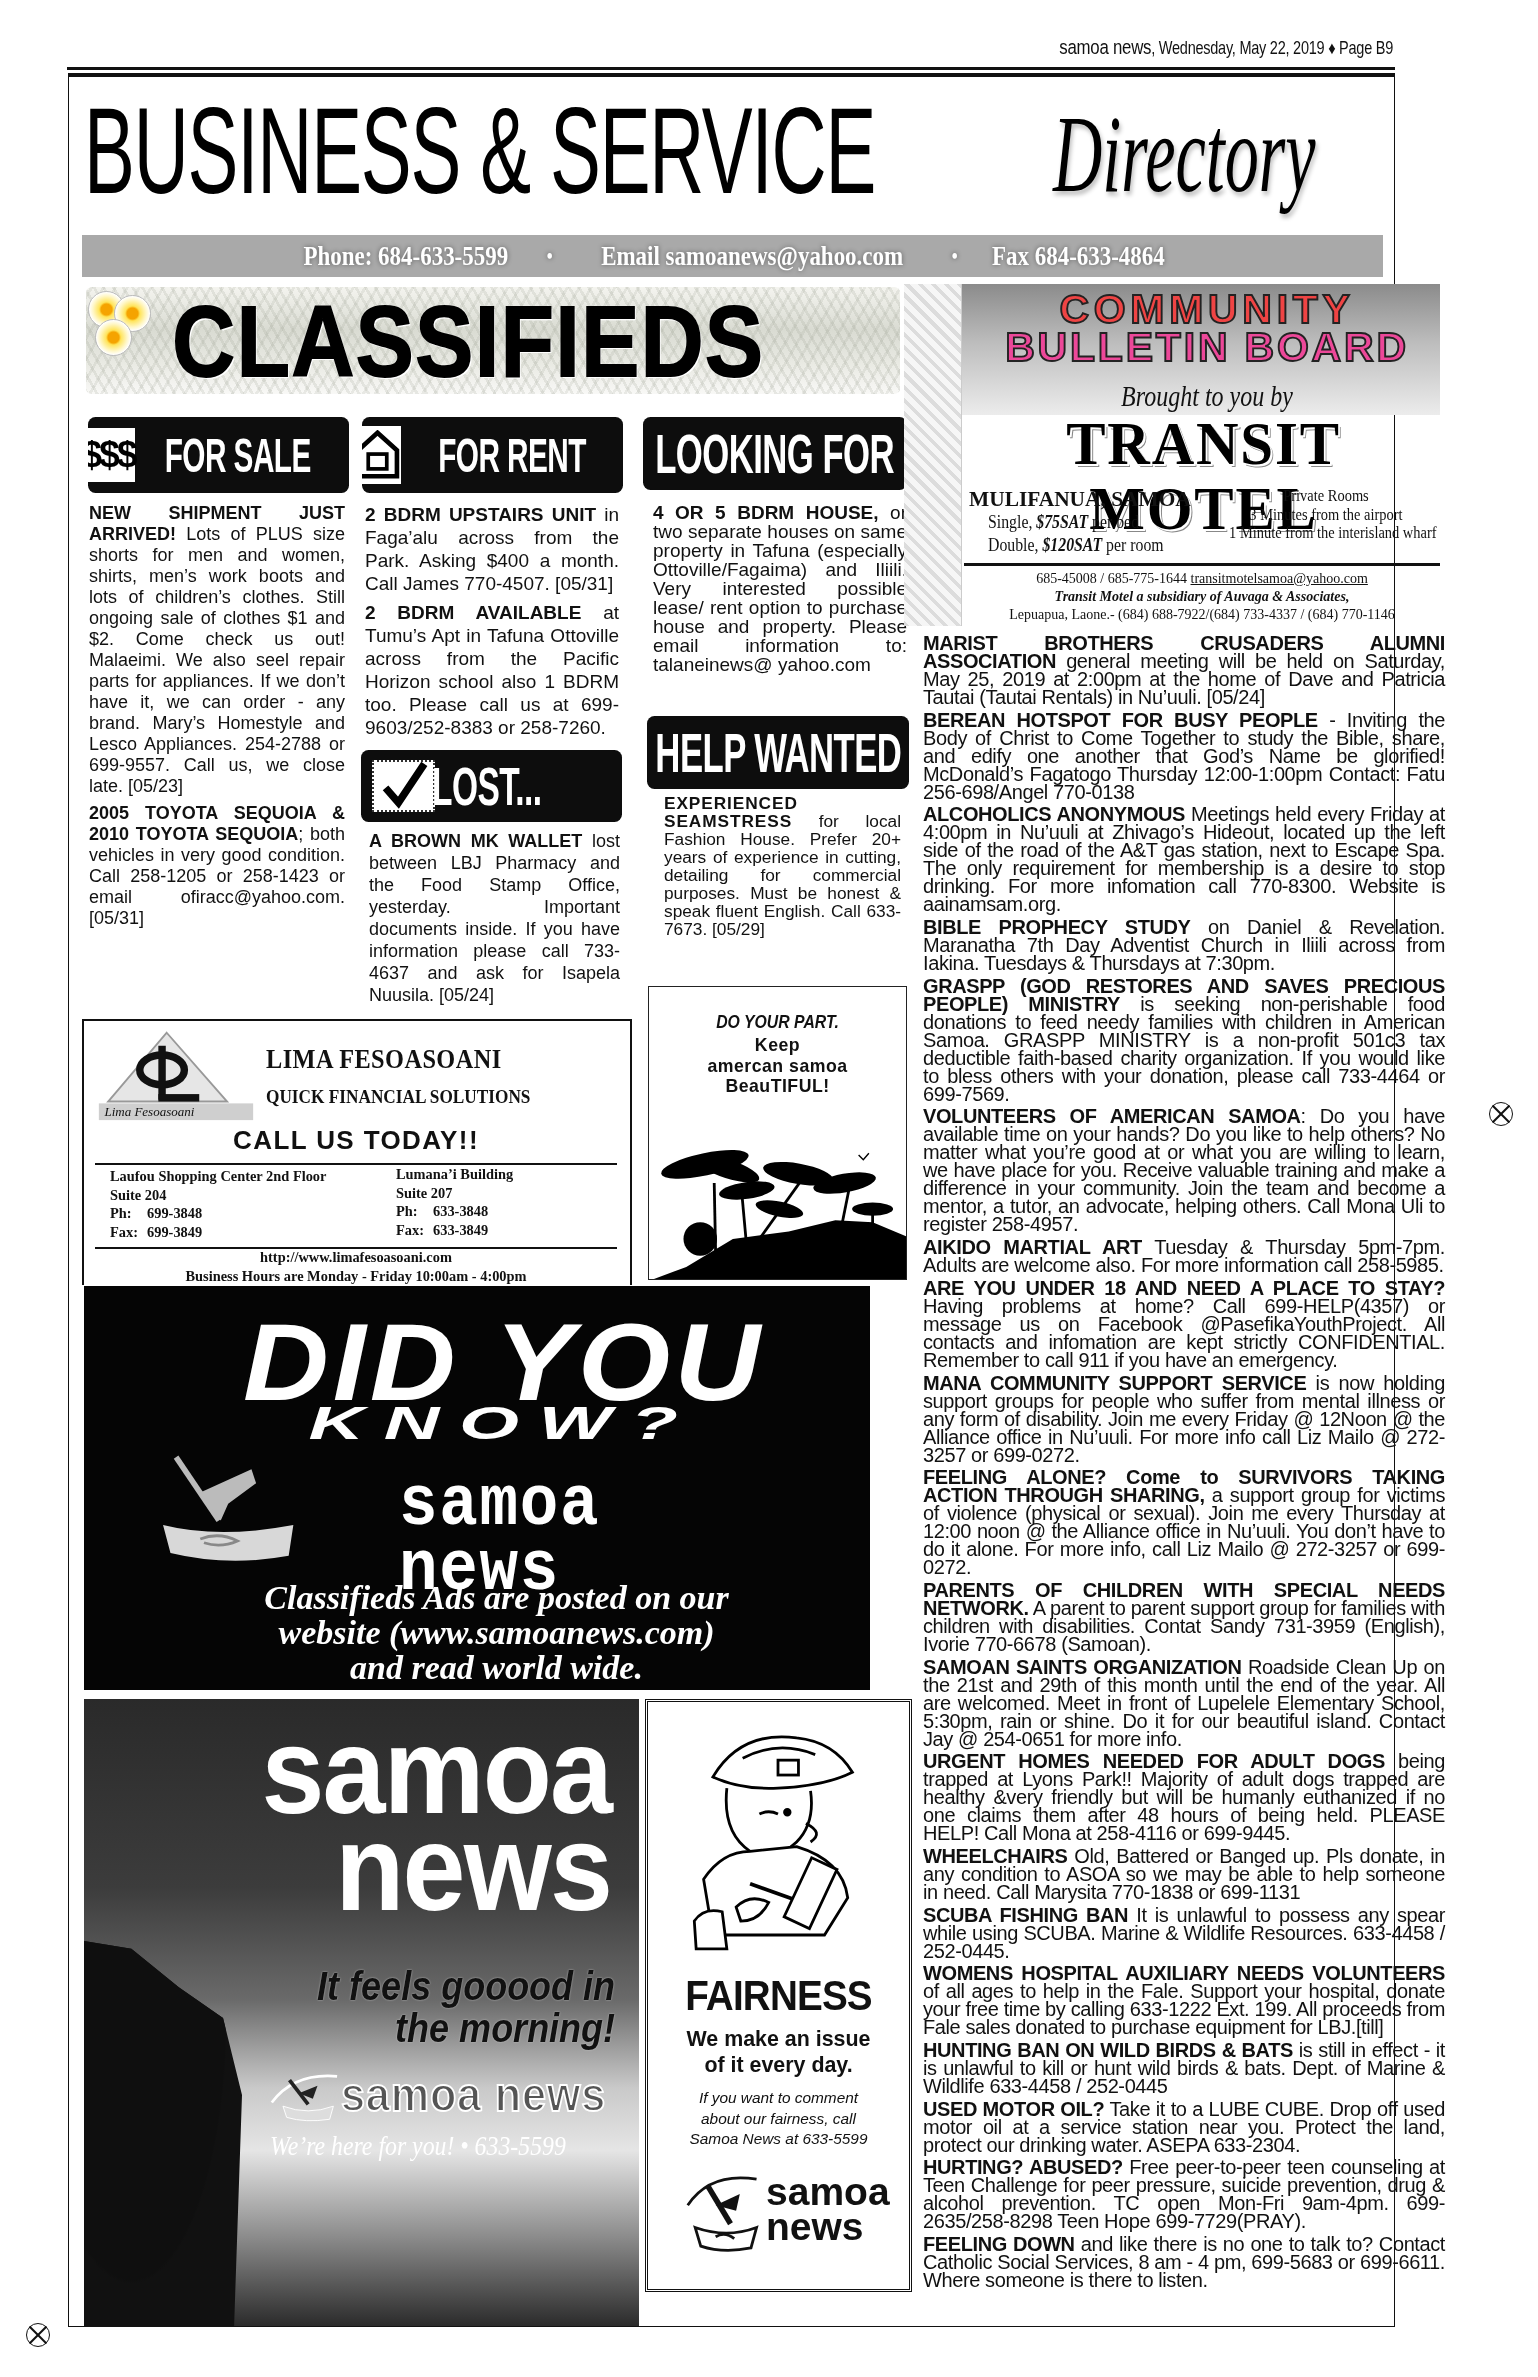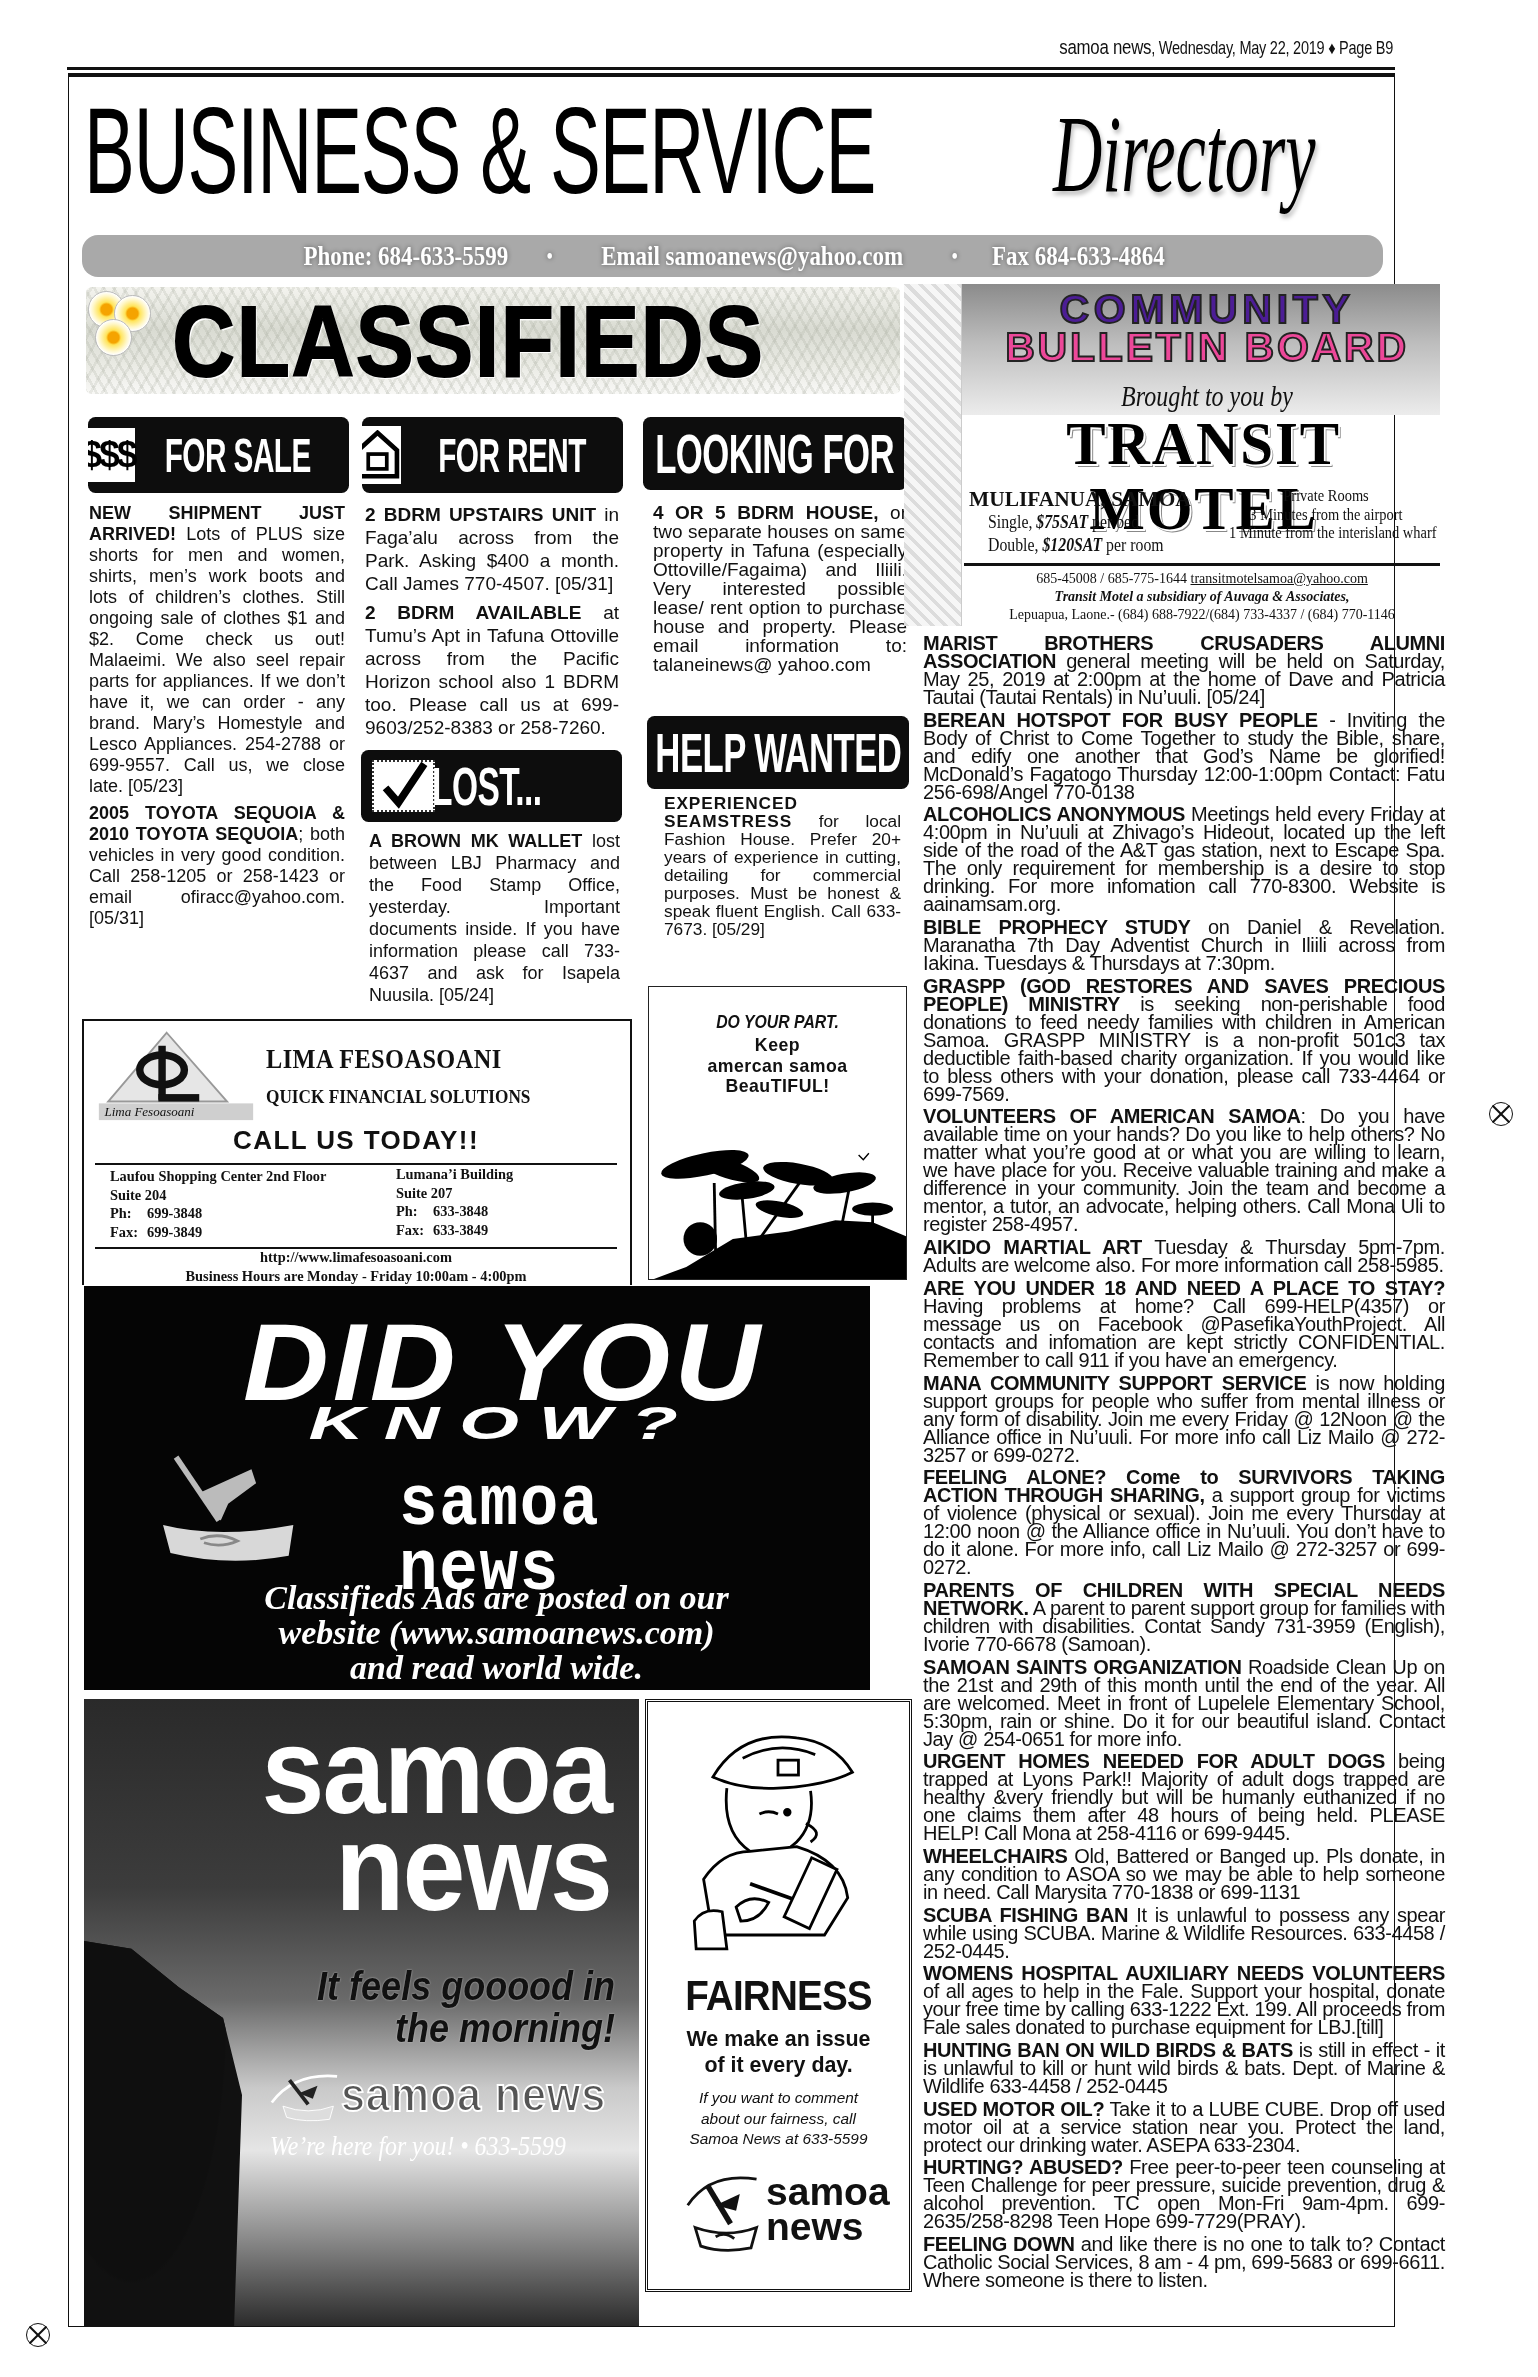--- a/index.html
+++ b/index.html
@@ -12,21 +12,21 @@
   .running-head { left: 932px; top: 35px; width: 461px; text-align: right; font-family: "Liberation Sans", sans-serif; font-size: 17.7px; letter-spacing: -0.3px; transform: scaleX(0.82); transform-origin: right center; white-space: nowrap; }
   .running-head .pub { font-size: 20.5px; }
   .rule-top { left: 67px; top: 67px; width: 1328px; height: 2.8px; background: #111; }
 
   
   .frame { left: 68px; top: 73px; width: 1327px; height: 2254px; border: 1.9px solid #111; border-top: 4.7px solid #111; }
 
   
   .mast-title { left: 84px; top: 91px; width: 1007px; height: 119px; font-family: "Liberation Sans Narrow", "Liberation Sans", sans-serif; font-size: 123px; line-height: 119px; font-weight: 400; letter-spacing: -1.9px; transform: scaleX(0.62); transform-origin: left top; white-space: nowrap; color: #000; }
   .mast-dir { left: 1053px; top: 98px; font-family: "Liberation Serif", serif; font-style: italic; font-size: 110px; line-height: 112px; transform: scaleX(0.62); transform-origin: left top; white-space: nowrap; color: #000; text-shadow: 2.8px 3.7px 5.6px rgba(0,0,0,0.25); }
-  .contact-bar { left: 82px; top: 235px; width: 1301px; height: 42px; background: #a9a9a9; display: flex; align-items: center; justify-content: center; gap: 15px; border-radius: 16px; }
+  .contact-bar { left: 82px; top: 235px; width: 1301px; height: 42px; background: #a9a9a9; display: flex; align-items: center; justify-content: center; gap: 15px; }
   .contact-bar span { font-family: "Liberation Serif", serif; font-weight: bold; color: #fff; font-size: 28px; text-shadow: 0 0 5.6px rgba(0,0,0,0.45); transform: scaleX(0.82); white-space: nowrap; }
   .contact-bar .dot { font-size: 20.5px; }
 
   
   .class-banner { left: 86px; top: 287px; width: 814px; height: 107px; background: linear-gradient(180deg, #f4f4ef 0%, #d9dbd2 40%, #e8e9e2 70%, #f8f8f6 100%); border-radius: 5.6px; overflow: hidden; }
   .class-banner::before { content: ""; position: absolute; inset: 0; background: repeating-linear-gradient(60deg, rgba(150,155,140,0.18) 0 2.8px, transparent 2.8px 8.4px), repeating-linear-gradient(-60deg, rgba(150,155,140,0.16) 0 2.8px, transparent 2.8px 10.3px); }
   .class-word { position: absolute; left: 54px; top: 3.7px; width: 764px; text-align: center; font-family: "Liberation Sans", sans-serif; font-weight: 900; font-size: 101px; line-height: 101px; letter-spacing: 1.9px; color: #000; -webkit-text-stroke: 1.9px #000; text-shadow: 0 0 2.8px #fff, 1.9px 1.9px 0 #fff; transform: scaleX(0.86); transform-origin: left top; }
   .flowers { position: absolute; left: 0; top: 0; width: 84px; height: 93px; }
   .flower { position: absolute; width: 37px; height: 37px; border-radius: 50%; background: radial-gradient(circle, #f5a300 0 22%, #ffe45a 30%, #fff7c8 55%, #ffffff 70%); border: 0.9px solid #bbb; }
 
@@ -37,21 +37,21 @@
 
   
   .col-text { font-family: "Liberation Sans", sans-serif; font-size: 18px; line-height: 21px; text-align: justify; color: #111; }
   .col-text p { margin-bottom: 5.6px; }
   .col-text b { font-weight: bold; }
 
   
   .bb { left: 904px; top: 284px; width: 536px; height: 342px; overflow: hidden; }
   .bb-tapa { position: absolute; left: 0; top: 0; width: 58px; height: 342px; background: repeating-linear-gradient(45deg, #dcdcdc 0 3.7px, #f6f6f6 3.7px 9.3px), #eee; border-right: 0.9px solid #ccc; }
   .bb-grad { position: absolute; left: 58px; top: 0; width: 478px; height: 131px; background: linear-gradient(180deg, #8b8b8b 0%, #bdbdbd 45%, #ececec 100%); }
-  .bb-comm { position: absolute; left: 70px; top: 5.6px; width: 466px; text-align: center; font-family: "Liberation Sans", sans-serif; font-weight: 900; font-size: 41px; letter-spacing: 4.7px; color: #4c1d95; -webkit-text-stroke: 1.9px #222; line-height: 39px; }
+  .bb-comm { position: absolute; left: 70px; top: 5.6px; width: 466px; text-align: center; font-family: "Liberation Sans", sans-serif; font-weight: 900; font-size: 41px; letter-spacing: 4.7px; color: #ef4444; -webkit-text-stroke: 1.9px #222; line-height: 39px; }
   .bb-board { position: absolute; left: 70px; top: 43px; width: 466px; text-align: center; font-family: "Liberation Sans", sans-serif; font-weight: 900; font-size: 41px; letter-spacing: 2.8px; color: #ec4899; -webkit-text-stroke: 1.9px #222; line-height: 41px; }
   .bb-brought { position: absolute; left: 70px; top: 95px; width: 466px; text-align: center; font-family: "Liberation Serif", serif; font-style: italic; font-size: 30px; transform: scaleX(0.8); }
   .bb-motel { position: absolute; left: 62px; top: 127px; width: 475px; text-align: center; font-family: "Liberation Serif", serif; font-weight: 900; font-size: 62px; letter-spacing: 1.9px; line-height: 65px; color: #000; text-shadow: 1.9px 1.9px 0 #fff, 2.8px 2.8px 0 #888; transform: scaleX(0.95); }
   .bb-loc { position: absolute; left: 65px; top: 203px; font-family: "Liberation Serif", serif; font-weight: bold; font-size: 21.4px; }
   .bb-rate { position: absolute; font-family: "Liberation Serif", serif; font-size: 18.6px; transform: scaleX(0.85); transform-origin: left top; white-space: nowrap; }
   .bb-rate i { font-weight: bold; }
   .bb-right { position: absolute; left: 308px; top: 203px; width: 228px; text-align: center; font-family: "Liberation Serif", serif; font-size: 17px; line-height: 18.6px; transform: scaleX(0.85); transform-origin: center top; white-space: nowrap; }
   .bb-hr { position: absolute; left: 60px; top: 279px; width: 476px; height: 2.8px; background: #111; }
   .bb-line { position: absolute; left: 60px; width: 476px; text-align: center; font-family: "Liberation Serif", serif; font-size: 14px; white-space: nowrap; }
   .bb-line u { font-size: 14px; }

